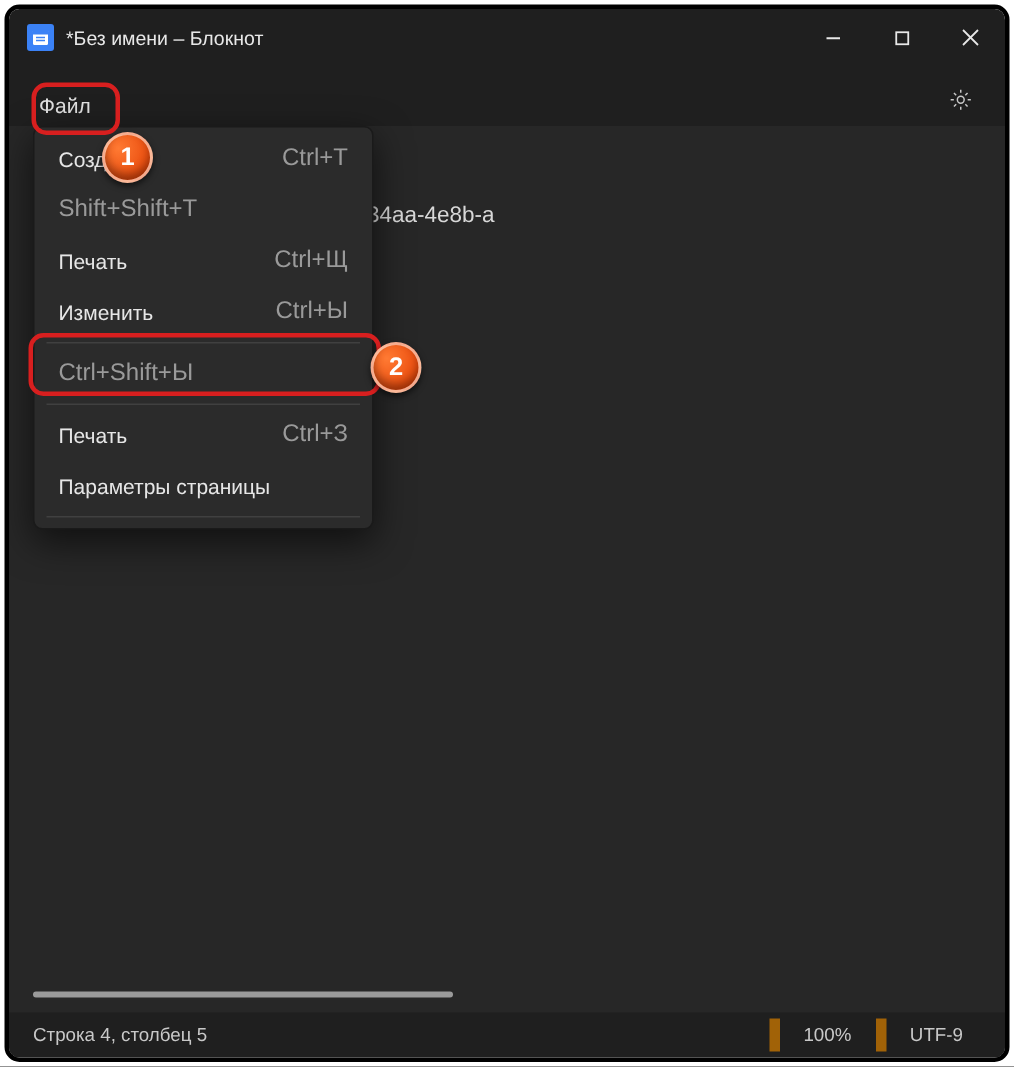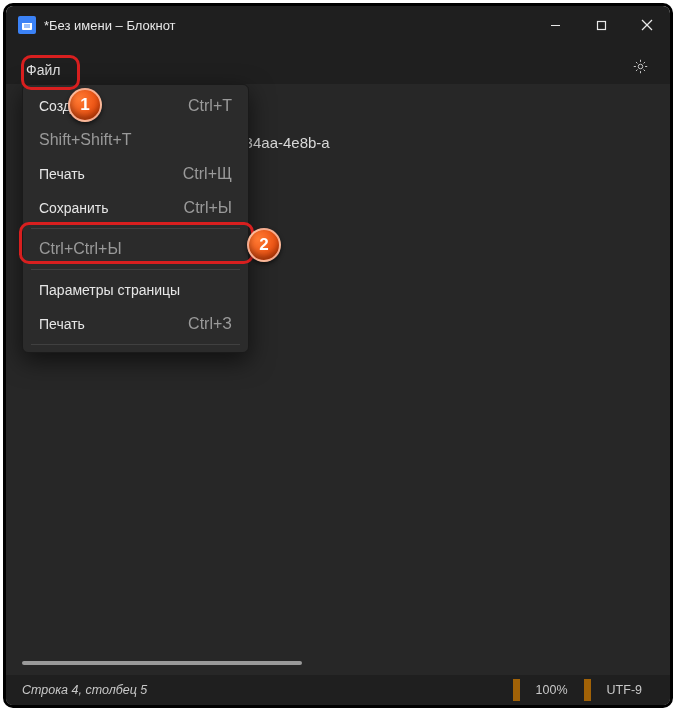--- a/index.html
+++ b/index.html
@@ -24,21 +24,21 @@
   .gear { width:36px; height:36px; display:flex; align-items:center; justify-content:center; margin-right:4px;}
   .gear svg{ width:17px;height:17px; stroke:#c8c8c8; fill:none; stroke-width:1.4;}
 
   
   .editor { flex:1; background:#272727; color:#d8d8d8; font-family: "Cascadia Mono","Consolas",monospace; font-size:15px; padding:14px 16px; white-space:pre; overflow:hidden; position:relative;}
   .scrollbar-h { position:absolute; left:16px; bottom:10px; height:4px; width:280px; background:#9a9a9a; border-radius:2px;}
 
   
   .statusbar { height:30px; background:#1f1f1f; color:#c8c8c8; font-size:12.5px; display:flex; align-items:center; padding:0 12px;}
   .statusbar .cell { padding:0 16px; border-left:7px solid #a16207; height:22px; display:flex; align-items:center;}
-  .statusbar .cell:first-child{border-left:none; padding-left:4px;font-style:italic;}
+  .statusbar .cell:first-child{border-left:none; padding-left:4px;}
   .status-spacer{flex:1;}
 
   
   .dropdown {
     position:absolute; top:78px; left:16px; width:227px;
     background:#2b2b2b; border:1px solid #1a1a1a; border-radius:6px;
     box-shadow:0 8px 24px rgba(0,0,0,.6);
     padding:4px; z-index:5;
   }
   .dd-item{ display:flex; align-items:center; height:34px; padding:0 12px; color:#e6e6e6; font-size:14px; border-radius:4px;}
@@ -120,35 +120,35 @@
       <span class="sc">Ctrl+T</span>
     </div>
     <div class="dd-item">
       <span class="sc">Shift+Shift+T</span>
     </div>
     <div class="dd-item">
       <span class="lbl">Печать</span>
       <span class="sc">Ctrl+Щ</span>
     </div>
     <div class="dd-item">
-      <span class="lbl">Сохранить</span>
+      <span class="lbl">Изменить</span>
       <span class="sc">Ctrl+Ы</span>
     </div>
     <div class="dd-sep"></div>
     <div class="dd-item">
-      <span class="sc">Ctrl+Ctrl+Ы</span>
+      <span class="sc">Ctrl+Shift+Ы</span>
     </div>
     <div class="dd-sep"></div>
     <div class="dd-item">
+      <span class="lbl">Печать</span>
+      <span class="sc">Ctrl+З</span>
+    </div>
+    <div class="dd-item">
       <span class="lbl">Параметры страницы</span>
       <span class="sc"></span>
-    </div>
-    <div class="dd-item">
-      <span class="lbl">Печать</span>
-      <span class="sc">Ctrl+З</span>
     </div>
     <div class="dd-sep"></div>
   </div>
 
   <div class="hl A"></div>
   <div class="hl B"></div>
   <div class="badge n1">1</div>
   <div class="badge n2">2</div>
 </div>
 

